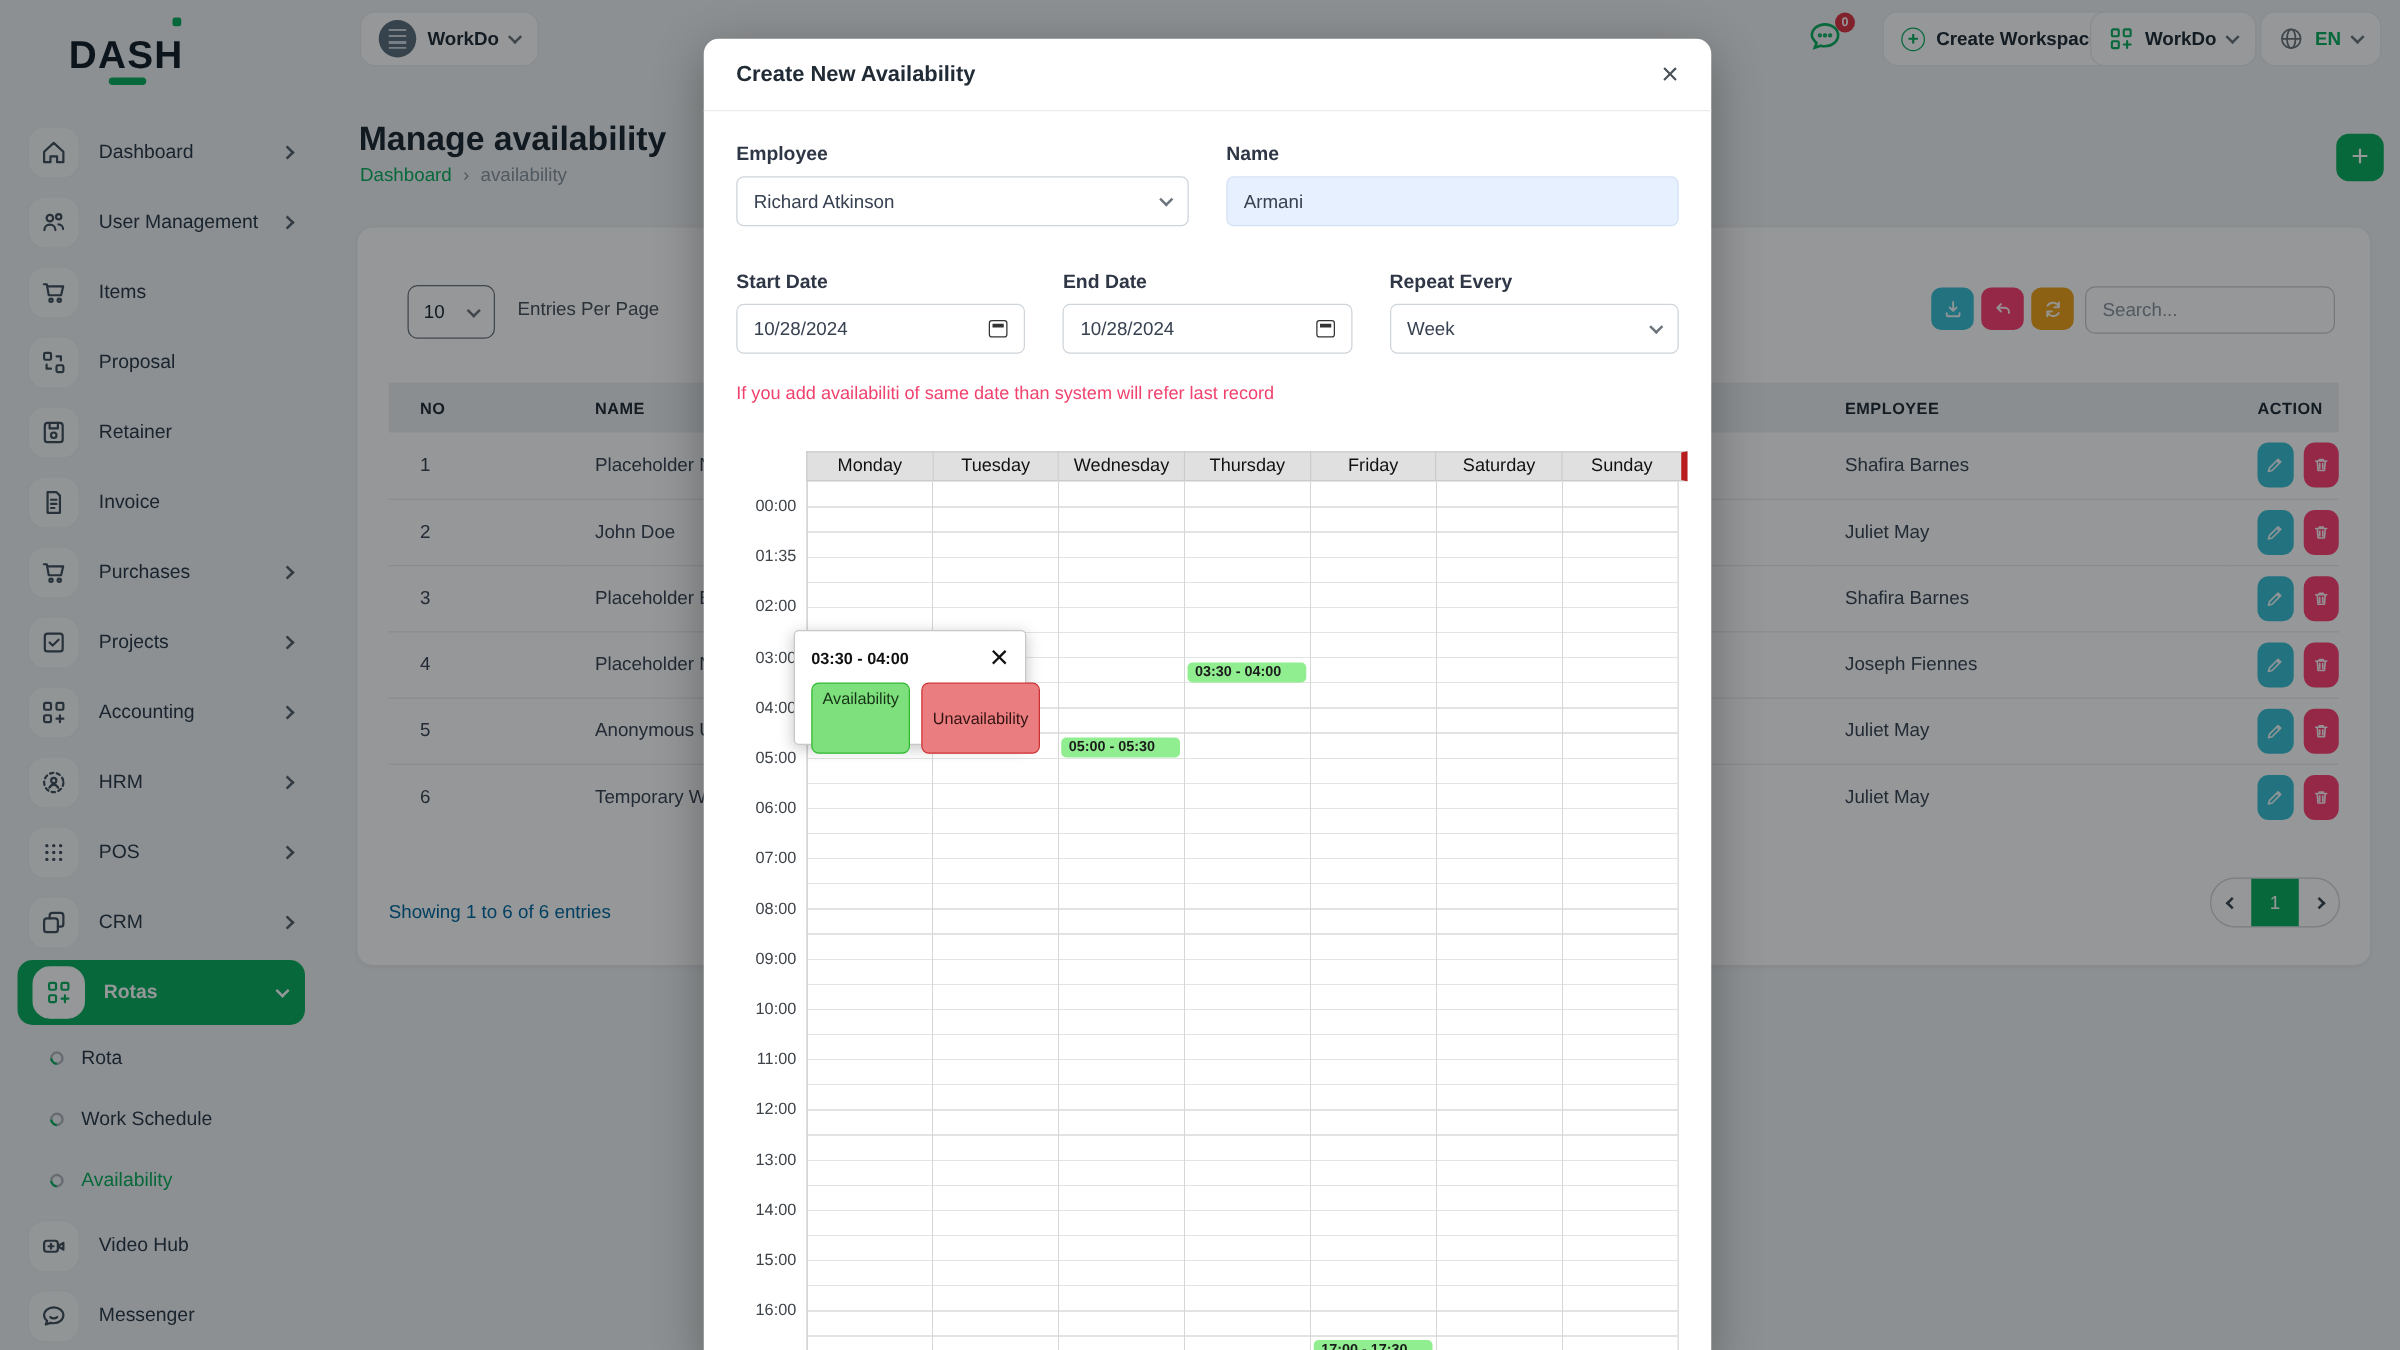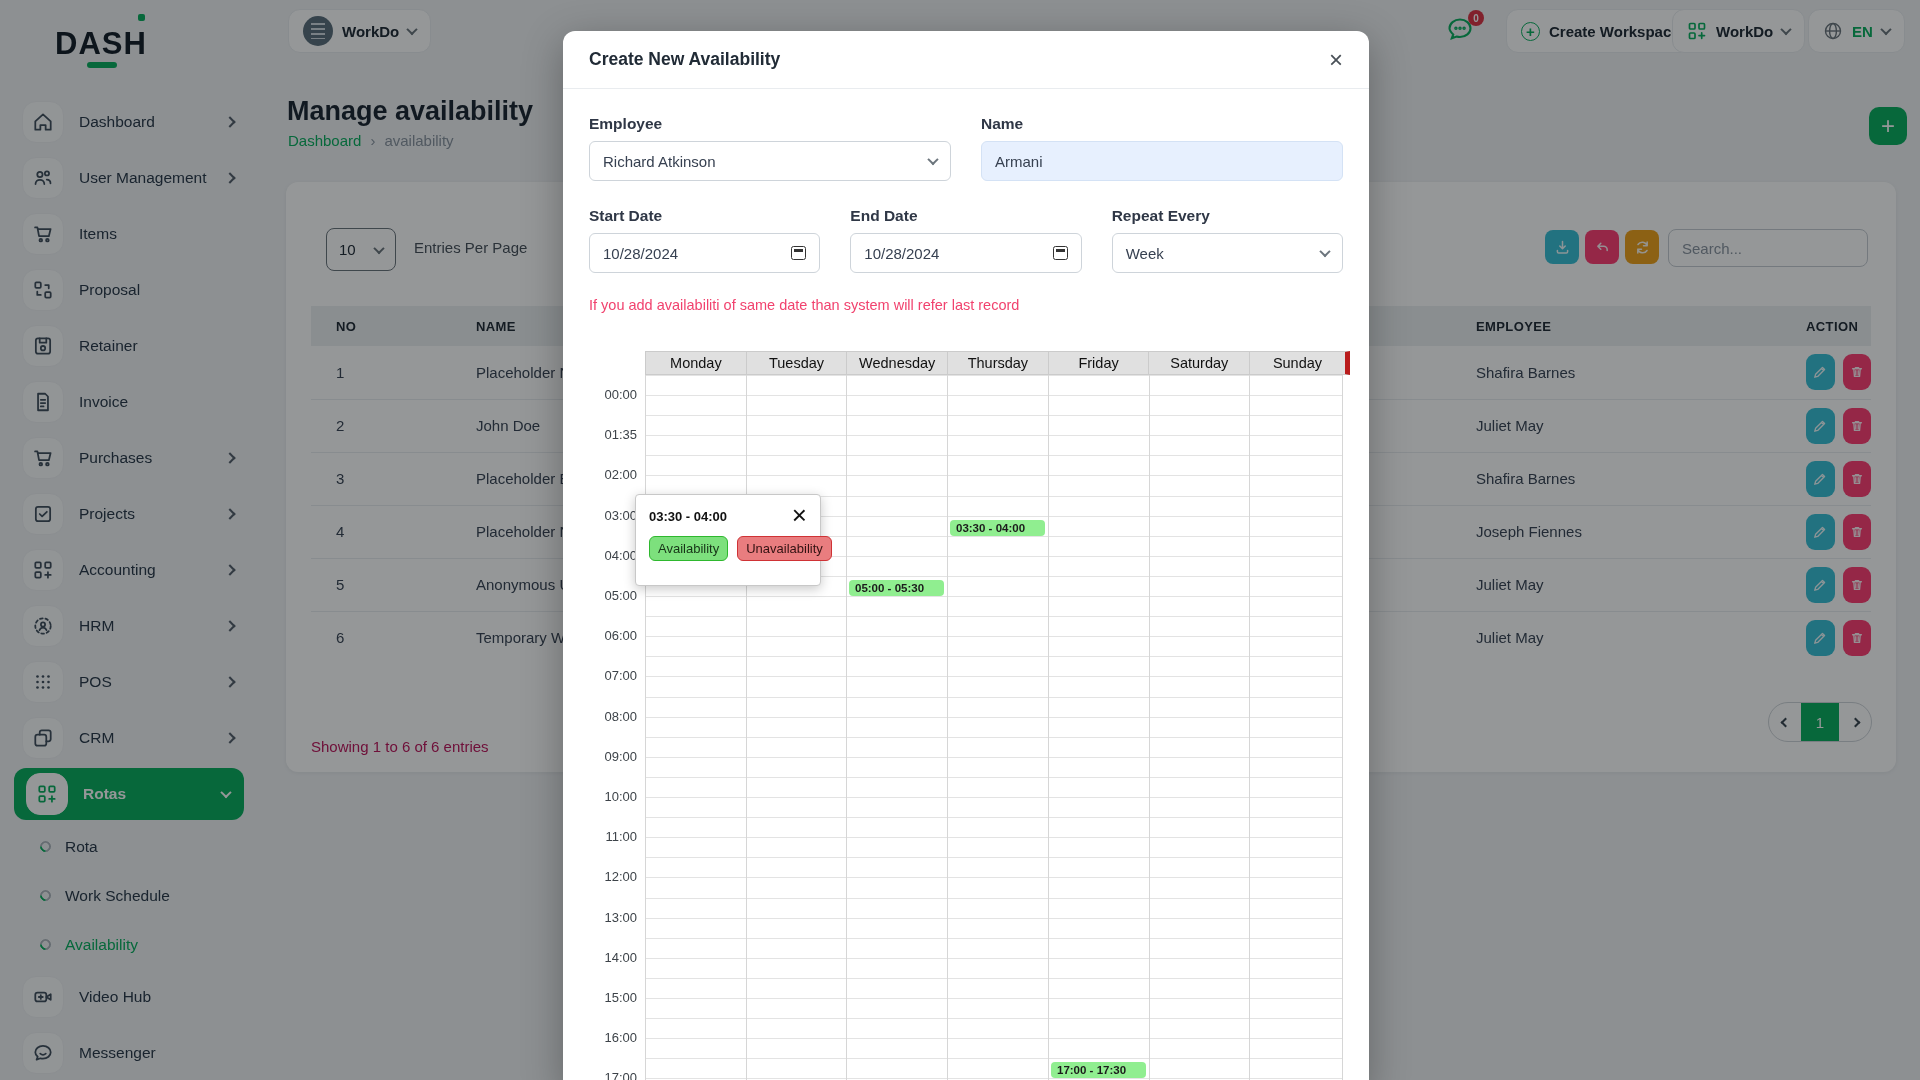--- a/index.html
+++ b/index.html
@@ -58,36 +58,36 @@
   table.data { position:absolute; left:25px; top:124px; width:1560px; border-collapse:collapse; table-layout:fixed; }
   table.data th { height:40px; background:#edeff1; font-size:13px; font-weight:700; color:#212b36; text-align:left; padding-left:25px; letter-spacing:.4px; }
   table.data td { height:53px; border-top:1px solid #e9ecef; font-size:15px; color:#3b4656; padding-left:25px; }
   table.data tr:first-child td { border-top:none; }
   .col-no { width:140px; } .col-name { width:1000px; } .col-emp { width:330px; } .col-act { width:90px; }
   .act-wrap { display:flex; gap:8px; }
   .act-btn { width:36px; height:36px; border-radius:9px; display:flex; align-items:center; justify-content:center; cursor:pointer; }
   .act-edit { background:#3AC0D6; }
   .act-del { background:#FF3E74; }
   .act-btn svg { width:16px; height:16px; stroke:rgba(255,255,255,.92); fill:none; stroke-width:1.7; stroke-linecap:round; stroke-linejoin:round; }
-  .summary { position:absolute; left:25px; top:556px; font-size:15px; color:#be185d; }
+  .summary { position:absolute; left:25px; top:539px; font-size:15px; color:#0369a1; }
   .pager { position:absolute; left:1482px; top:520px; height:40px; border:1px solid #cfd4d9; border-radius:20px; display:flex; align-items:center; overflow:hidden; }
   .pg-btn { width:32px; height:40px; display:flex; align-items:center; justify-content:center; cursor:pointer; }
   .pg-cur { width:38px; height:40px; background:#0CAF60; color:#fff; font-size:15px; display:flex; align-items:center; justify-content:center; }
   .pg-btn .chev-l { width:7px; height:7px; border-left:2px solid #3b4752; border-bottom:2px solid #3b4752; transform:rotate(45deg); }
   .pg-btn .chev-rr { width:7px; height:7px; border-right:2px solid #3b4752; border-top:2px solid #3b4752; transform:rotate(45deg); }
 
   
   .overlay { position:absolute; inset:0; background:rgba(2,6,10,.42); z-index:50; }
   .modal { position:absolute; left:563px; top:31px; width:806px; height:1060px; background:#fff; border-radius:12px; box-shadow:0 10px 40px rgba(0,0,0,.3); z-index:60; }
   .modal-head { height:58px; display:flex; align-items:center; justify-content:space-between; padding:0 26px; border-bottom:1px solid #e9ecef; }
   .modal-title { font-size:17.5px; font-weight:700; color:#212b36; }
   .modal-close { font-size:24px; color:#495057; cursor:pointer; line-height:1; font-weight:400; }
   .modal-body { padding:26px 26px 0 26px; }
   .frow { display:flex; gap:30px; }
-  .frow + .frow { margin-top:26px; }
+  .frow + .frow { margin-top:36px; }
   .fcol { flex:1; }
   .flabel { font-size:15.5px; font-weight:700; color:#2f3746; margin-bottom:8px; }
   .fctrl { height:40px; border:1px solid #ced4da; border-radius:6px; display:flex; align-items:center; justify-content:space-between; padding:0 13px; font-size:15px; color:#374151; background:#fff; cursor:pointer; }
   .finput { width:100%; height:40px; border:1px solid #ced4da; border-radius:6px; padding:0 13px; font-size:15px; color:#374151; font-family:"Liberation Sans",sans-serif; }
   .finput.autofill { background:#e7f0fe; border-color:#d4e2f5; }
   .cal-ic { width:15px; height:14px; border:1.6px solid #333; border-radius:2.5px; position:relative; }
   .cal-ic::before { content:""; position:absolute; left:2px; right:2px; top:2px; height:3px; background:#333; }
   .warning { margin-top:24px; font-size:14.5px; color:#F1426E; }
 
   
@@ -101,21 +101,21 @@
        repeating-linear-gradient(to bottom, #e3e3e3 0 1px, transparent 1px 20.1px);
      border-right:1px solid #d6d6d6; }
   .tlabel { position:absolute; left:0; width:48px; text-align:right; font-size:13px; color:#3d4349; height:18px; line-height:18px; }
   .chip { position:absolute; height:16px; width:95px; background:#90EE90; border-radius:4px; font-size:11.5px; font-weight:700; color:#1b1b1b; line-height:16px; padding-left:6px; cursor:pointer; overflow:hidden; }
   .popover { position:absolute; top:143px; left:46px; width:186px; height:92px; background:#fff; border:1px solid #c8c8c8; border-radius:4px; box-shadow:0 3px 12px rgba(0,0,0,.22); padding:11px 13px; z-index:5; }
   .pop-row1 { display:flex; align-items:flex-start; justify-content:space-between; }
   .pop-time { font-size:13px; font-weight:700; color:#111; margin-top:3px; }
   .pop-close { font-size:26px; line-height:18px; font-weight:400; color:#111; cursor:pointer; }
   .pop-btns { display:flex; gap:9px; margin-top:12px; }
   .pop-avail { background:#7de07d; border:1px solid #2eb82e; border-radius:6px; padding:4px 8px; font-size:13px; color:#173317; cursor:pointer; }
-  .pop-unavail { background:#e97d7f; border:1px solid #cf3235; border-radius:6px; padding:4px 8px; font-size:13px; color:#331212; cursor:pointer; }
+  .pop-unavail { background:#e97d7f; border:1px solid #cf3235; border-radius:6px; padding:20px 8px; font-size:13px; color:#331212; cursor:pointer; }
 </style>
 </head>
 <body>
 
 <div class="page">
 
   <div class="logo">
     <span class="dot"></span>
     <span>DASH</span>
     <span class="dash-bar"></span>

